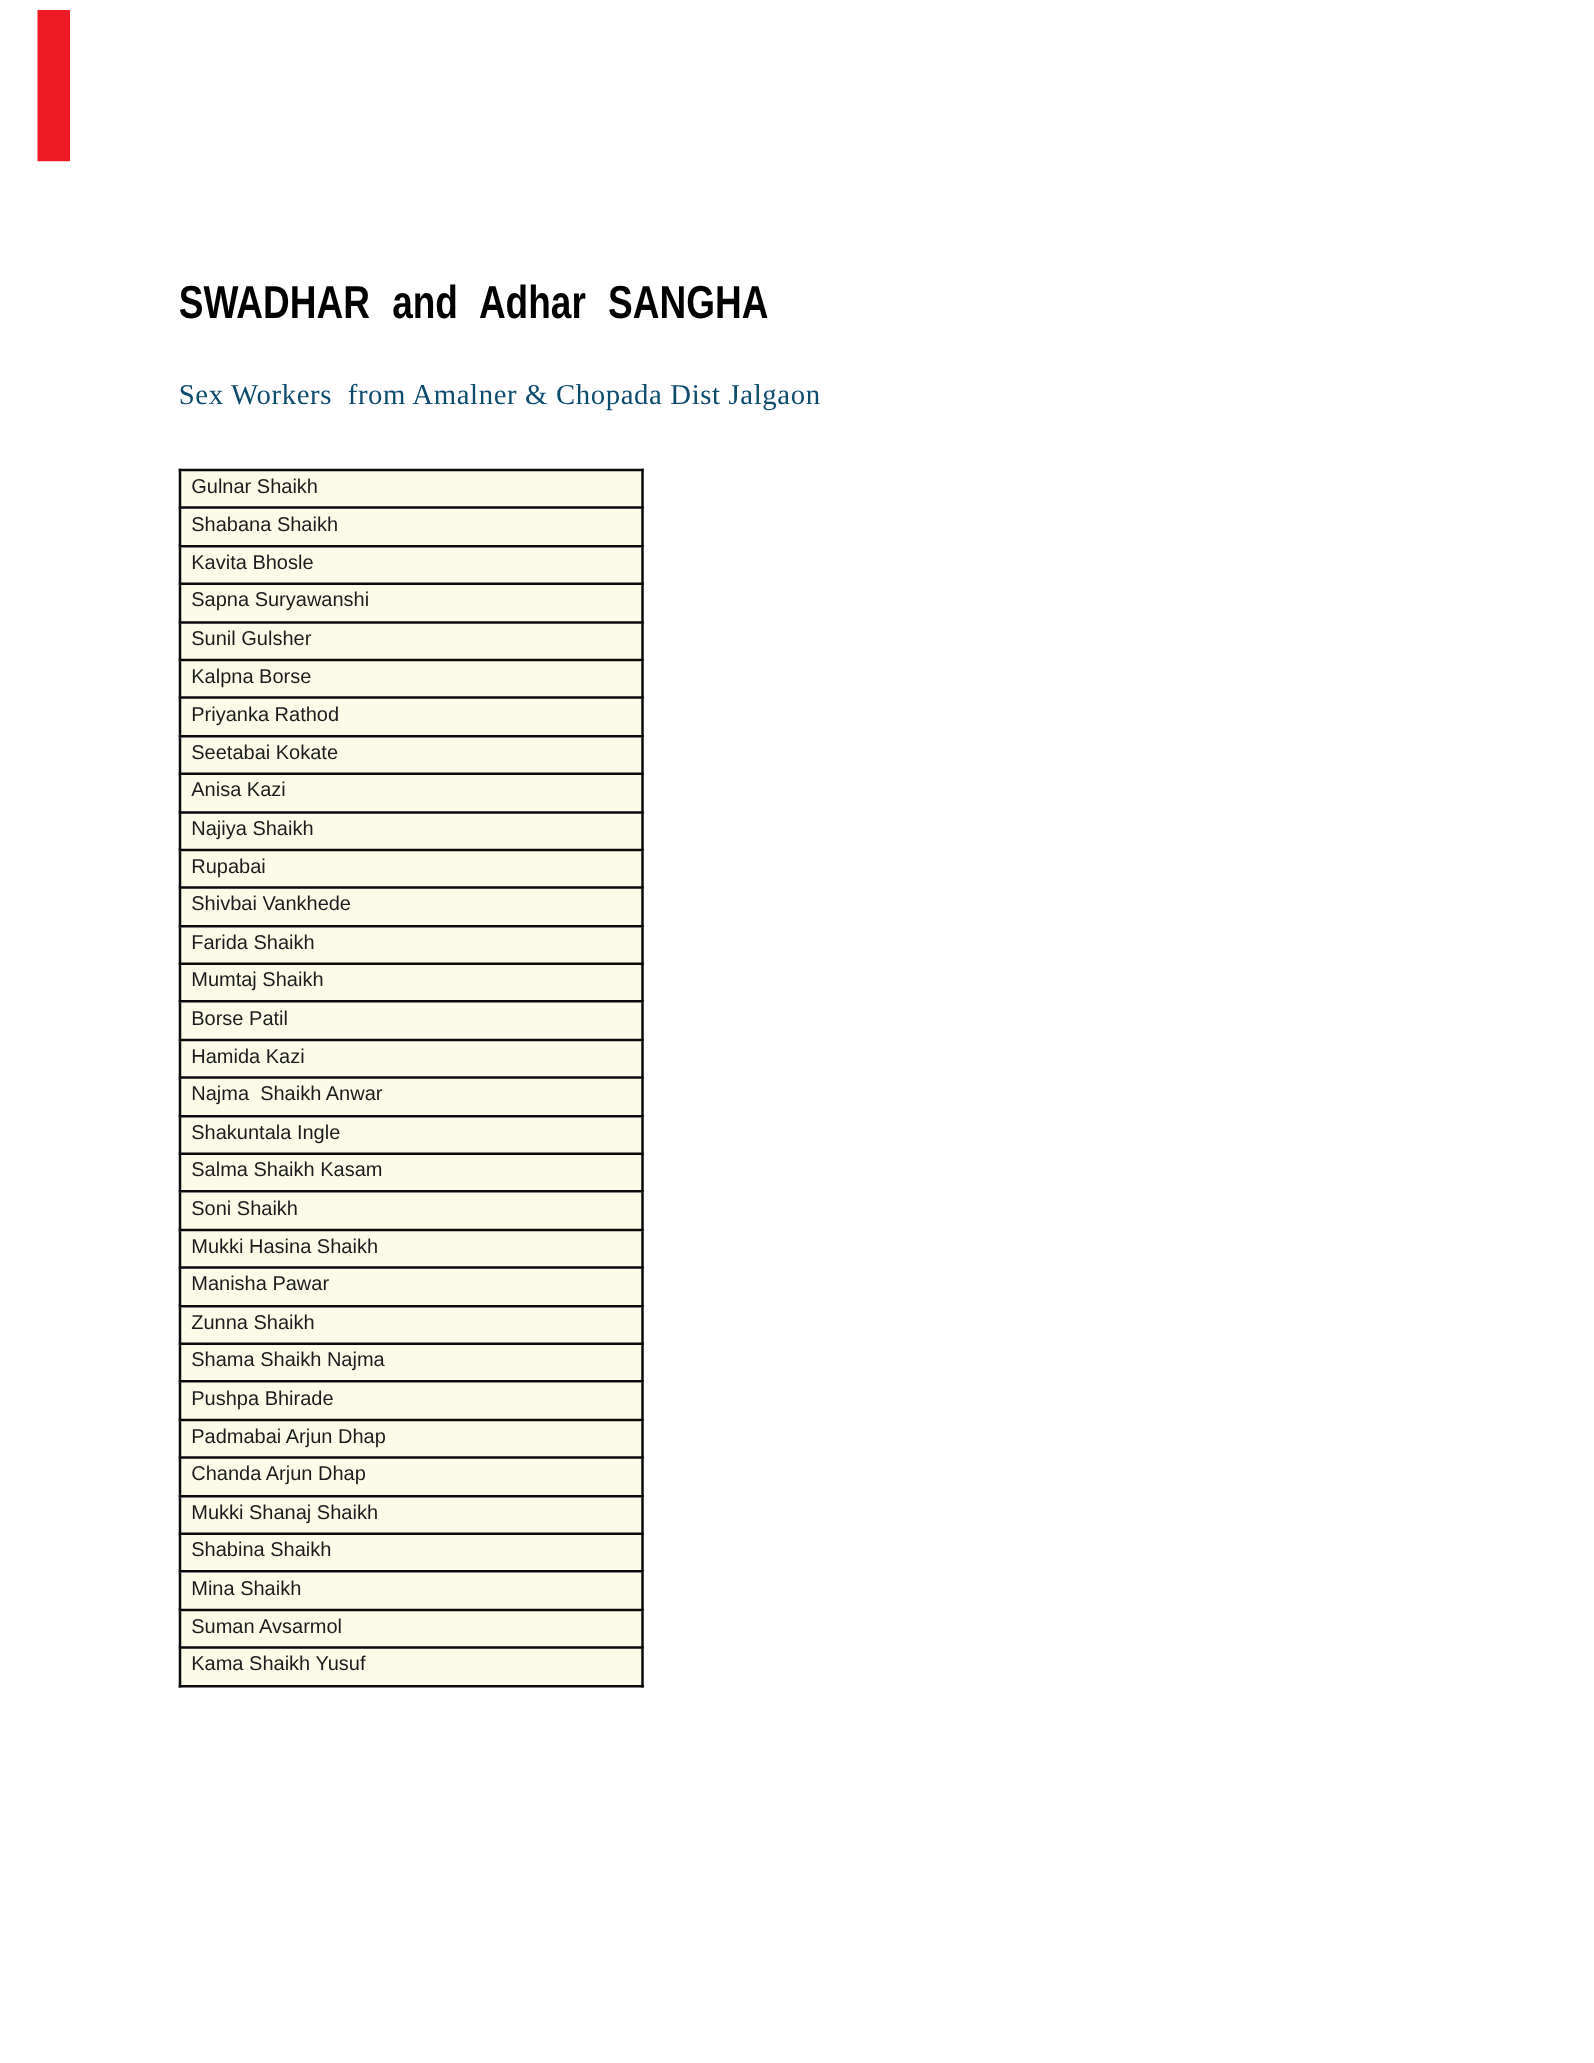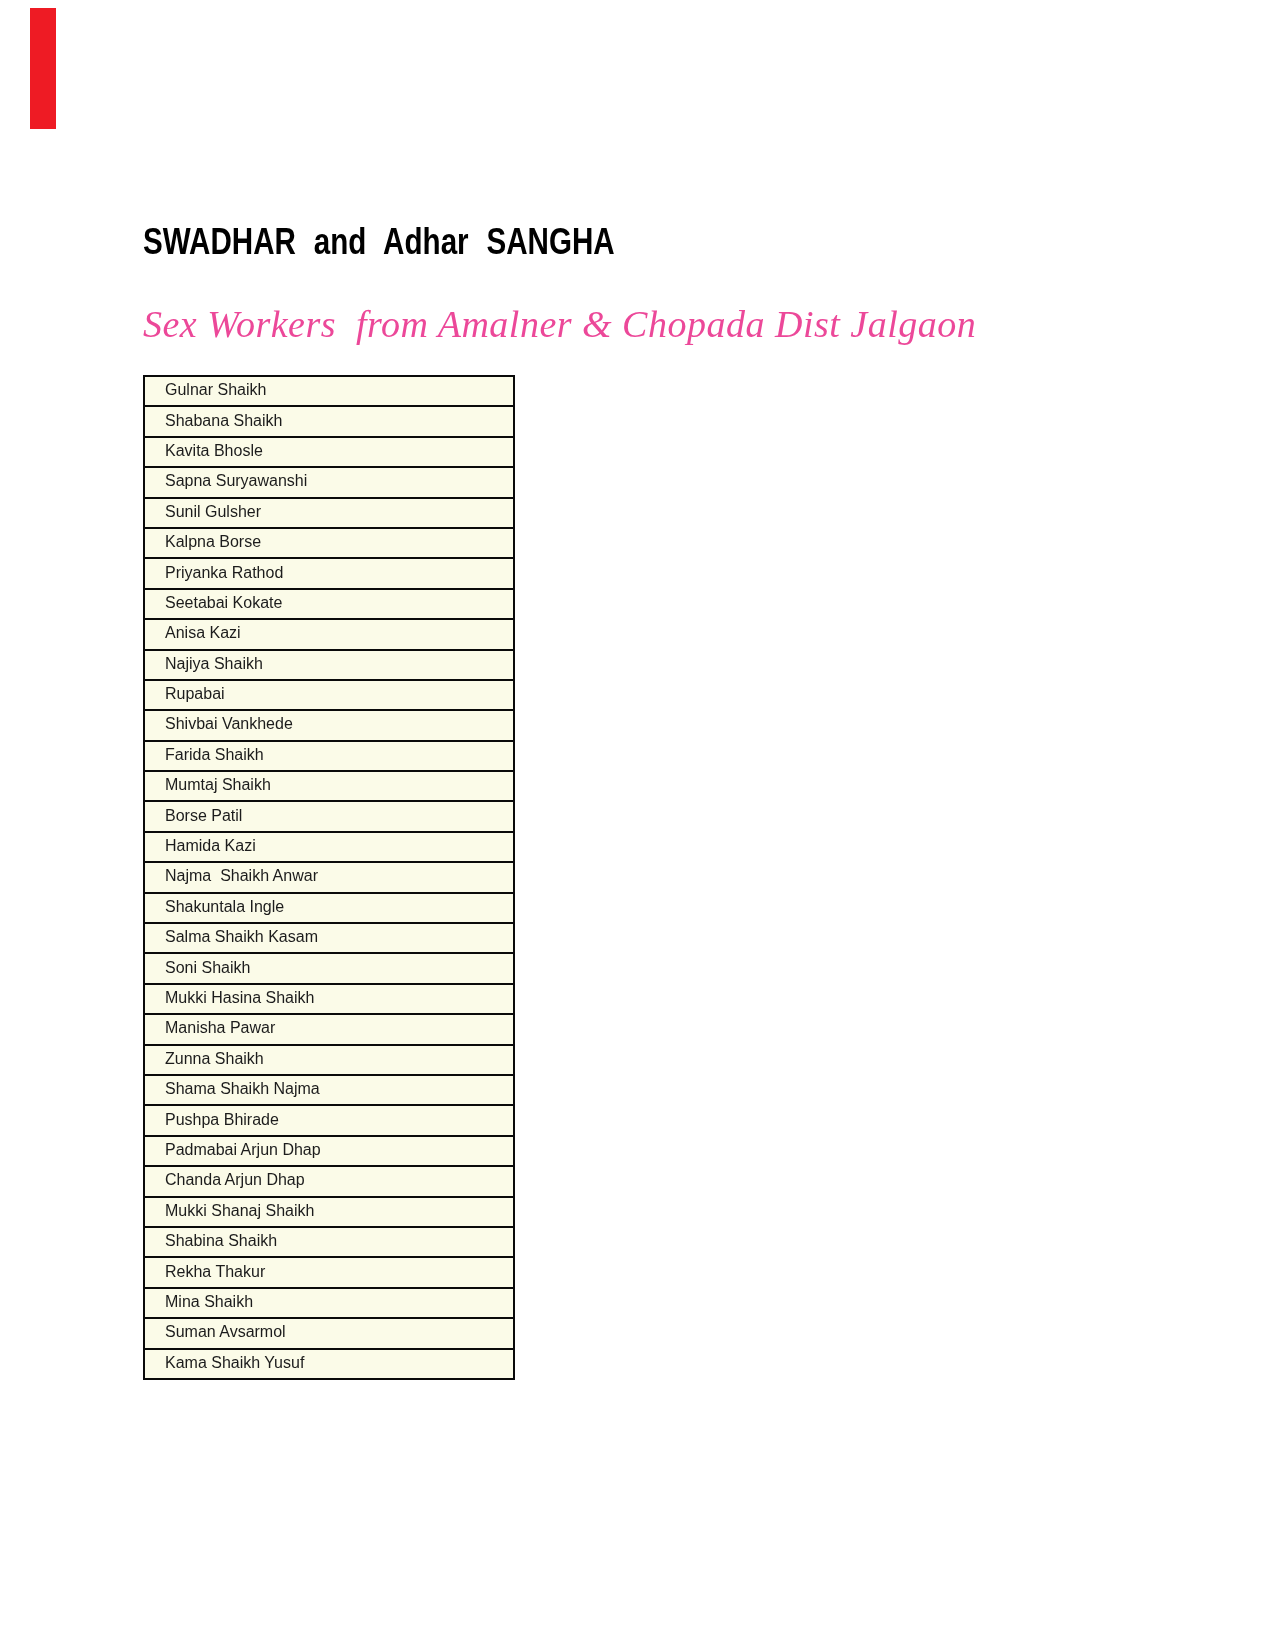--- a/index.html
+++ b/index.html
@@ -34,39 +34,38 @@
     letter-spacing:0px;
     word-spacing:12px;
     transform:scaleX(0.80);
     transform-origin:left top;
   }
   .doc-subtitle{
     position:absolute;
     left:143px;top:303px;
     font-family:"Liberation Serif", serif;
     font-weight:500;
-    font-size:38px;
+    font-size:23px;
     line-height:1.15;
-    color:#ec4899;
+    color:#0c4a6e;
     white-space:pre;
     letter-spacing:0.5px;
-    font-style:italic;
   }
   .names-table{
     position:absolute;
     left:143px;top:375px;
     width:372px;
     border-collapse:collapse;
     table-layout:fixed;
   }
   .names-table td{
     border:2px solid var(--border-color);
     background:var(--cell-bg);
     height:30.4px;
-    padding:0 6px 2px 20px;
+    padding:0 6px 2px 8px;
     font-family:"Liberation Sans", sans-serif;
     font-size:16px;
     color:var(--text-color);
     vertical-align:middle;
     white-space:pre;
     overflow:hidden;
   }
 </style>
 </head>
 <body>
@@ -160,23 +159,20 @@
       <tr>
         <td>Chanda Arjun Dhap</td>
       </tr>
       <tr>
         <td>Mukki Shanaj Shaikh</td>
       </tr>
       <tr>
         <td>Shabina Shaikh</td>
       </tr>
       <tr>
-        <td>Rekha Thakur</td>
-      </tr>
-      <tr>
         <td>Mina Shaikh</td>
       </tr>
       <tr>
         <td>Suman Avsarmol</td>
       </tr>
       <tr>
         <td>Kama Shaikh Yusuf</td>
       </tr>
     </tbody>
 </table>

